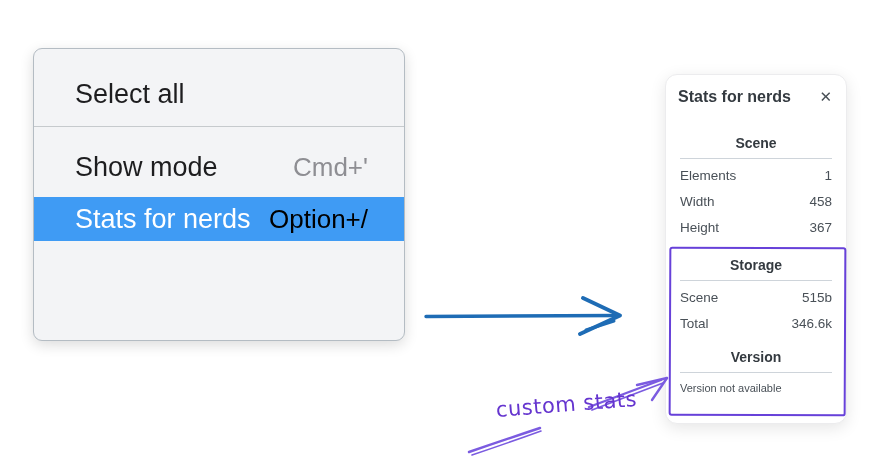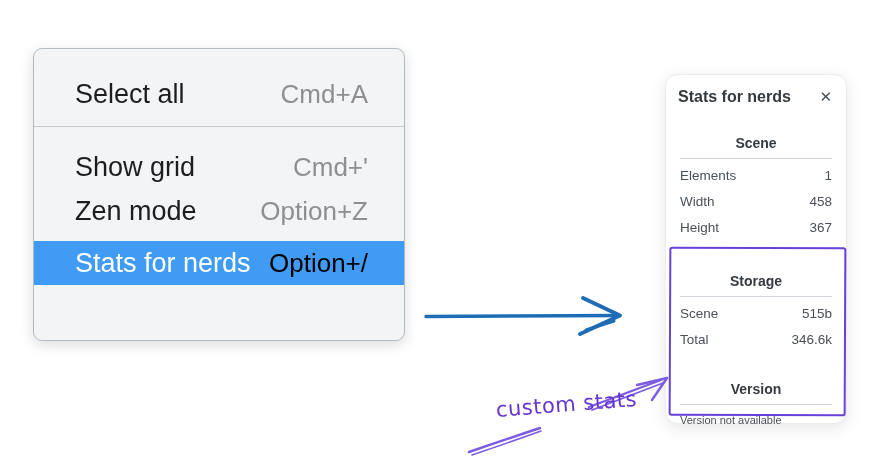--- a/index.html
+++ b/index.html
@@ -51,22 +51,22 @@
     position:absolute; right:0px; top:0px;
     background:none; border:none; font-size:15px; color:#495057;
     line-height:20px; cursor:pointer; padding:0 2px;
     font-family:"DejaVu Sans", sans-serif;
   }
   .section-header {
     text-align:center; font-weight:bold; font-size:14px; color:#343a40;
     line-height:17px;
   }
   .sec-scene   { margin-top:28px; }
-  .sec-storage { margin-top:32px; }
-  .sec-version { margin-top:28px; }
+  .sec-storage { margin-top:16px; }
+  .sec-version { margin-top:12px; }
   .panel-hr { border:none; border-top:1px solid #ced4da; margin:6px 2px 4px 2px; }
   .stat-row {
     display:flex; justify-content:space-between; align-items:center;
     font-size:13.5px; color:#495057; padding:4px 2px; line-height:18px;
   }
   .version-note { font-size:11px; color:#495057; padding:2px 2px; line-height:18px; }
 
   
   .highlight-rect {
     position:absolute; left:669px; top:247px; width:177px; height:169px;
@@ -86,31 +86,26 @@
   }
 </style>
 </head>
 <body>
 
 <div class="stage">
 
   <div class="context-menu">
     <div class="menu-item first">
       <span class="label">Select all</span>
-      <span class="shortcut">Cmd+A</span>
     </div>
     <hr class="menu-divider">
     <div class="menu-spacer"></div>
     <div class="menu-item">
-      <span class="label">Show grid</span>
+      <span class="label">Show mode</span>
       <span class="shortcut">Cmd+'</span>
-    </div>
-    <div class="menu-item">
-      <span class="label">Zen mode</span>
-      <span class="shortcut">Option+Z</span>
     </div>
     <div class="menu-item highlighted">
       <span class="label">Stats for nerds</span>
       <span class="shortcut">Option+/</span>
     </div>
   </div>
 
   <svg class="flow-arrow" width="202" height="46" viewBox="0 0 202 46">
     <g fill="none" stroke-linecap="round" stroke-linejoin="round" stroke="#1e6cb5">
       <path d="M3,23.5 L193,22.5" stroke-width="3.4"></path>

